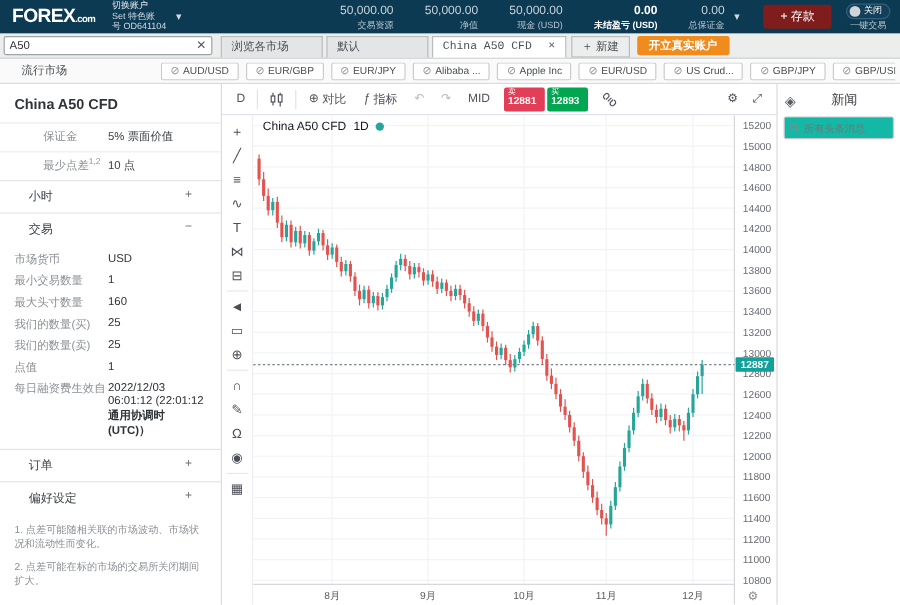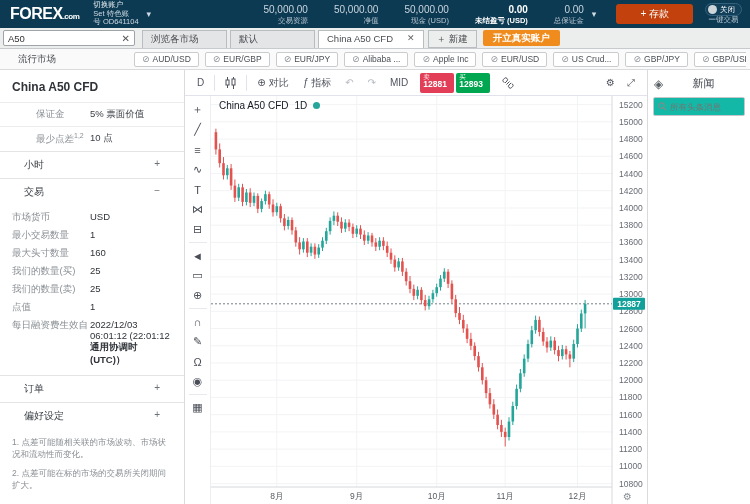--- a/index.html
+++ b/index.html
@@ -11,37 +11,37 @@
   .logo { font-weight:bold; font-size:16px; letter-spacing:-0.5px; white-space:nowrap; }
   .logo .dotcom { font-size:8px; font-weight:bold; }
   .account { margin-left:14px; font-size:7.5px; line-height:1.15; color:#cfdae2; white-space:nowrap; }
   .account .acct-line1 { color:#e8eef2; }
   .chev { color:#cfdae2; font-size:9px; margin:0 8px; cursor:pointer; }
   .stats { display:flex; margin-left:auto; gap:26px; align-items:center; }
   .stat { text-align:right; line-height:1.2; }
   .stat .val { font-size:10px; color:#c9d5dd; }
   .stat .lbl { font-size:7.5px; color:#b7c6d0; }
   .stat.em .val, .stat.em .lbl { color:#fff; font-weight:bold; }
-  .deposit-btn { background:#c2410c; color:#fff; border:none; border-radius:3px; font-size:10px;
-    padding:3px 24px; margin:0 12px; cursor:pointer; white-space:nowrap; }
+  .deposit-btn { background:#7f1d1d; color:#fff; border:none; border-radius:3px; font-size:10px;
+    padding:3px 14px; margin:0 12px; cursor:pointer; white-space:nowrap; }
   .oneclick { text-align:center; line-height:1.1; margin-right:2px; }
   .oneclick .pill { background:#123f5a; border:1px solid #35607c; border-radius:8px; padding:0 6px 0 2px;
     display:inline-flex; align-items:center; gap:3px; height:13px; cursor:pointer; }
   .oneclick .knob { width:9px; height:9px; border-radius:50%; background:#cfd6da; display:inline-block; }
   .oneclick .pill span.txt { font-size:7.5px; color:#fff; }
   .oneclick .below { font-size:7.5px; color:#b7c6d0; }
 
   
   .tabrow { height:21px; background:#eceded; display:flex; align-items:stretch; border-bottom:1px solid #c8cbcd; }
-  .searchbox { width:132px; background:#fff; border:1px solid #9fa4a8; border-radius:2px; margin:2px 4px 2px 3px;
+  .searchbox { width:174px; background:#fff; border:1px solid #9fa4a8; border-radius:2px; margin:2px 4px 2px 3px;
     display:flex; align-items:center; padding:0 4px; }
   .searchbox input { border:none; outline:none; flex:1; font-size:9.5px; width:100px; color:#333; background:transparent;}
   .searchbox .clear { color:#555; font-size:10px; cursor:pointer; }
   .tab { border:1px solid #b9bdbf; border-bottom:none; background:#e4e5e6; margin:2px 0 0 3px; padding:2px 22px 0 8px;
-    font-size:9.5px; color:#4b4f53; min-width:85px; cursor:pointer; white-space:nowrap; }
+    font-size:9.5px; color:#4b4f53; min-width:85px; cursor:pointer; white-space:nowrap;font-family:Liberation Mono, monospace; }
   .tab.active { background:#fff; display:flex; gap:14px; align-items:flex-start; padding-right:8px; }
   .tab.active .x { font-size:9px; color:#666; margin-left:auto; }
   .newtab { border:1px solid #b9bdbf; background:#eceded; margin:2px 0 0 4px; padding:2px 8px 0 8px;
     font-size:9.5px; color:#4b4f53; cursor:pointer; white-space:nowrap; }
   .open-real { background:#f08c1e; color:#fff; border:none; border-radius:2px; font-size:9.5px; font-weight:bold;
     margin:2px 0 2px 6px; padding:0 10px; cursor:pointer; white-space:nowrap; }
 
   
   .watchrow { height:21px; background:#fafafa; border-bottom:1px solid #d9dbdd; display:flex; align-items:center; padding:0 4px;justify-content:space-between; }
   .watchrow .wl-label { font-size:9.5px; color:#4b4f53; margin:0 14px 0 14px; white-space:nowrap; }

